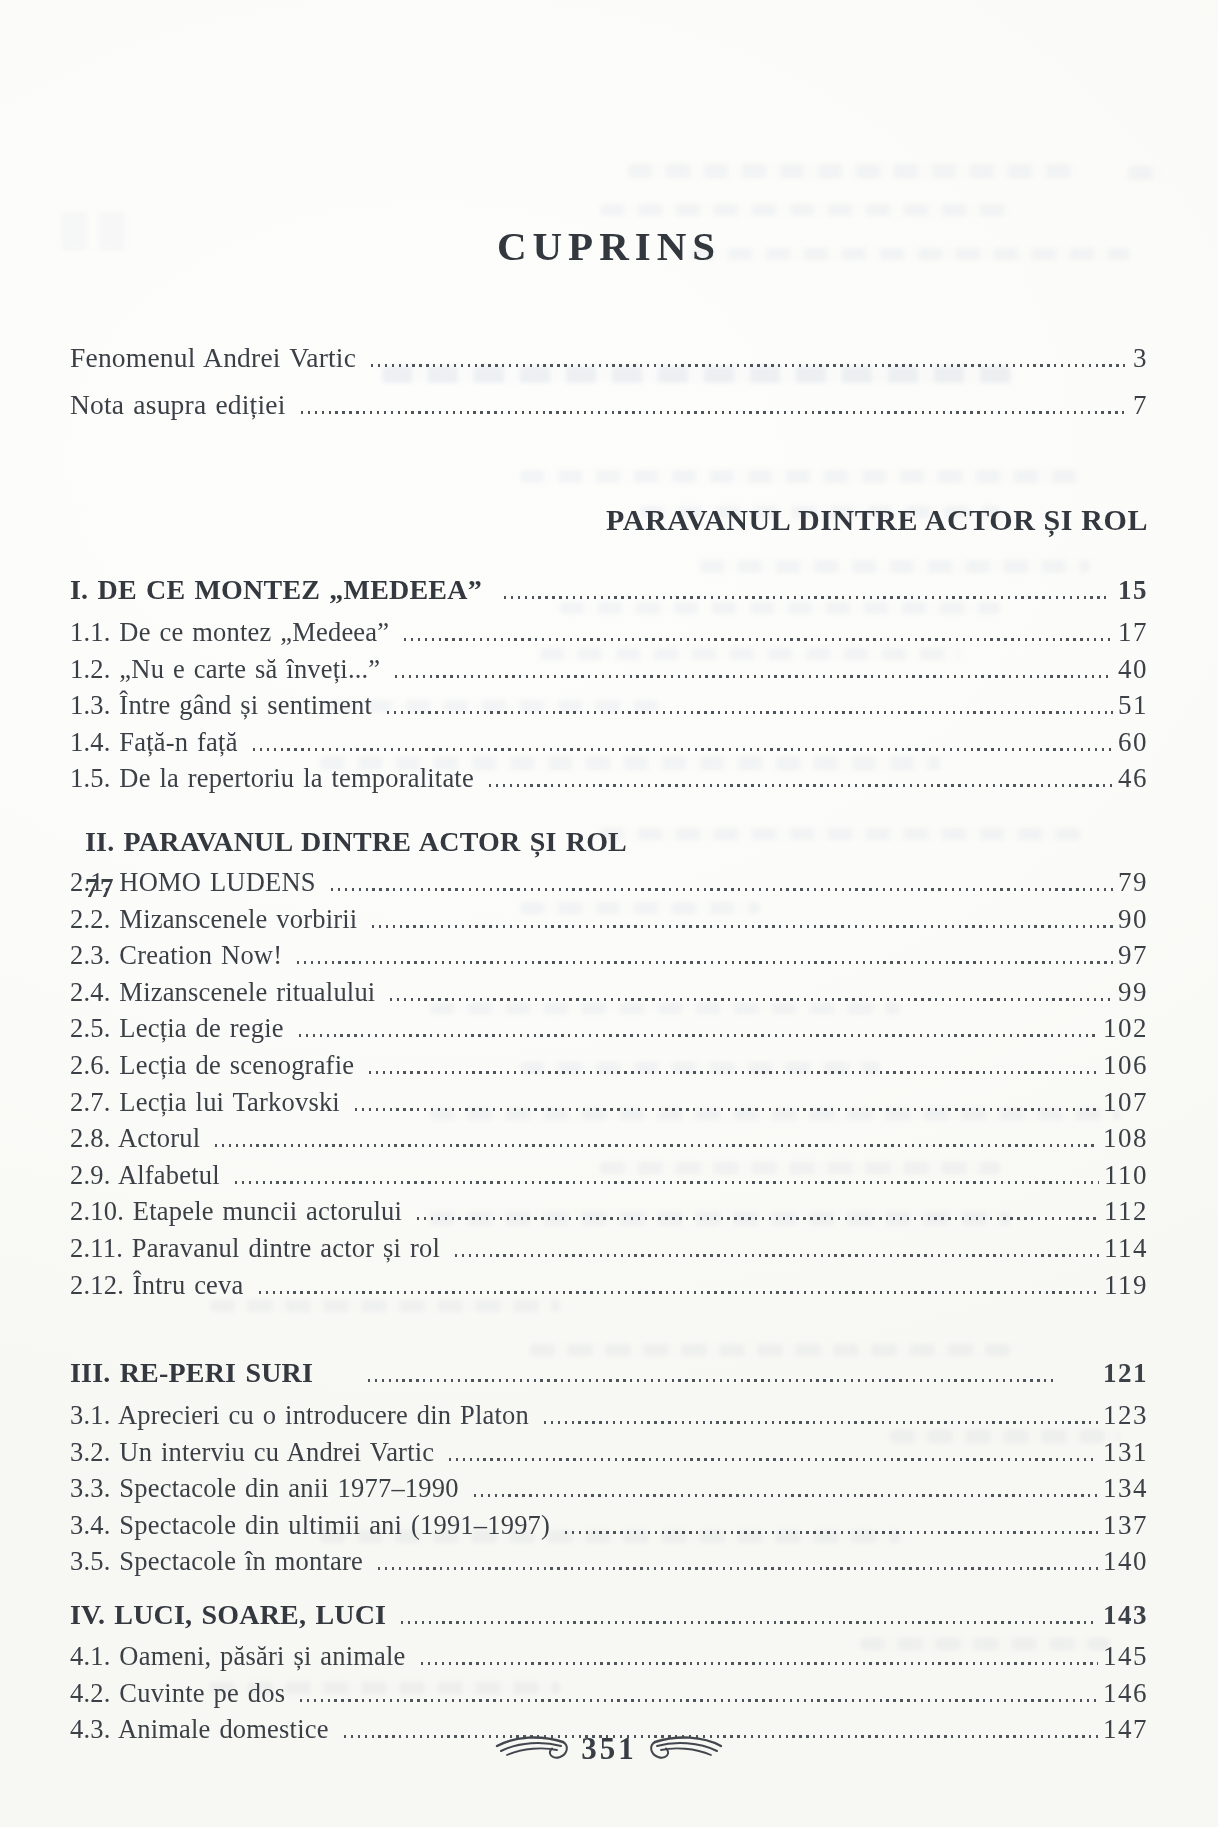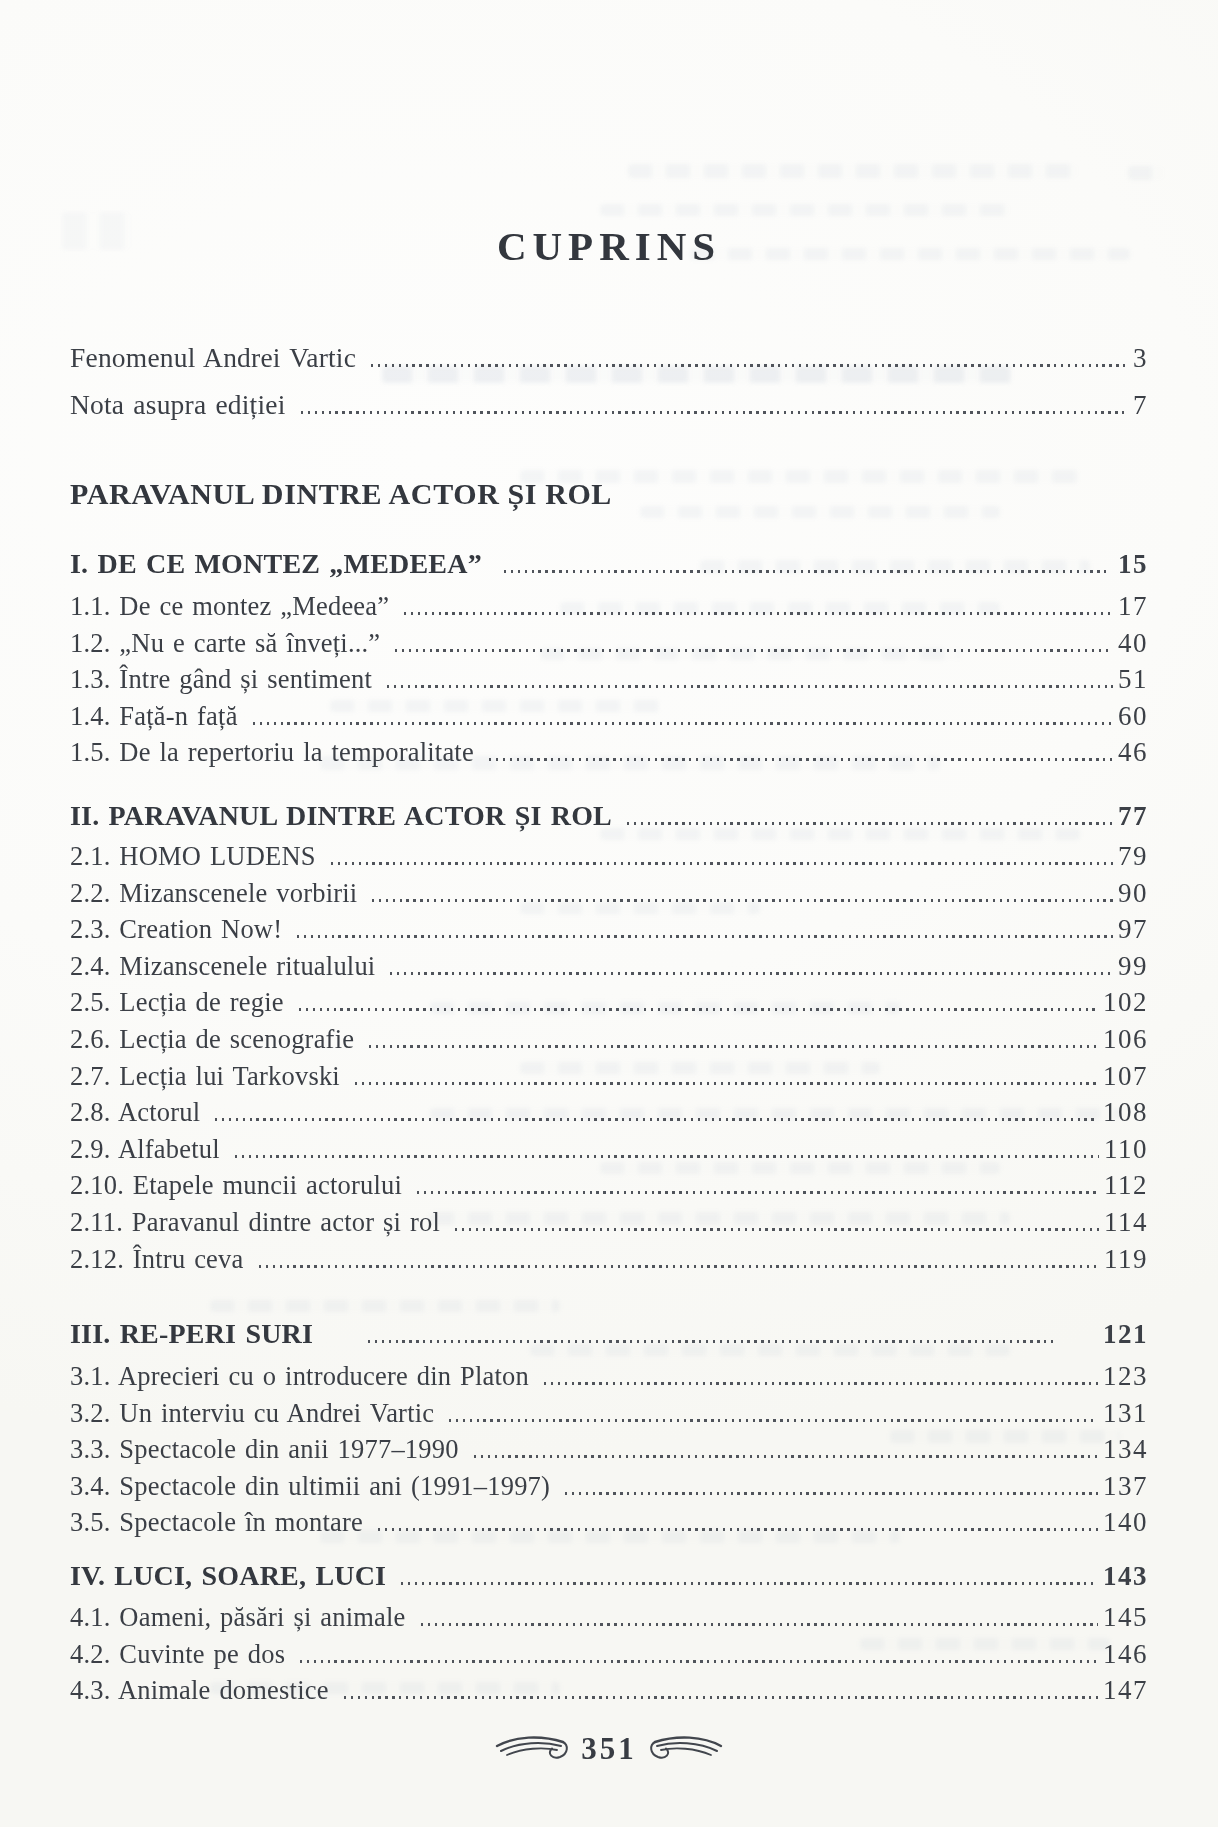--- a/index.html
+++ b/index.html
@@ -19,22 +19,22 @@
   .row-front { height:47px; line-height:47px; font-size:27.5px; }
   .row-entry { height:36.6px; line-height:36.6px; font-size:26.5px; }
   .row-heading { font-weight:700; line-height:46px; font-size:28px; letter-spacing:0.4px; color:#34383f; }
   .label { white-space:nowrap; letter-spacing:0.2px; word-spacing:2px; }
   .dots {
     flex:1 1 auto; min-width:40px; height:3px; margin:0 5px 0 15px;
     background: repeating-linear-gradient(90deg, #50545b 0 2.3px, transparent 2.3px 6.9px);
   }
   .pg { font-size:27px; letter-spacing:1.5px; color:#3c4047; }
   .book-title {
-    margin-top:46px; height:40px; line-height:40px;
-    text-align:left; font-weight:700; font-size:30px; letter-spacing:0.6px; color:#33373e;
+    margin-top:72px; height:40px; line-height:40px;
+    text-align:right; font-weight:700; font-size:30px; letter-spacing:0.6px; color:#33373e;
   }
   .footer {
     position:absolute; top:1731px; left:0; right:0;
     display:flex; justify-content:center; align-items:center; gap:10px;
   }
   .footer-num { font-size:31px; font-weight:700; letter-spacing:3px; color:#383c43; }
   .flourish { display:block; }
   .flourish.flip { transform:scaleX(-1); }
   .ghost {
     position:absolute; height:14px; filter:blur(2.2px); border-radius:4px; opacity:.55;
@@ -116,21 +116,21 @@
       <span class="label">1.4. Față-n față</span>
       <span class="dots"></span>
       <span class="pg">60</span>
     </div>
     <div class="row row-entry">
       <span class="label">1.5. De la repertoriu la temporalitate</span>
       <span class="dots"></span>
       <span class="pg">46</span>
     </div>
 
-    <div class="row row-heading" style="margin-top:22px; height:45px;">
+    <div class="row row-heading" style="margin-top:22px; height:45px;flex-direction:column;">
       <span class="label">II. PARAVANUL DINTRE ACTOR ȘI ROL</span>
       <span class="dots"></span>
       <span class="pg">77</span>
     </div>
     <div class="row row-entry">
       <span class="label">2.1. HOMO  LUDENS</span>
       <span class="dots"></span>
       <span class="pg">79</span>
     </div>
     <div class="row row-entry">
@@ -182,21 +182,21 @@
       <span class="label">2.11. Paravanul dintre actor și rol</span>
       <span class="dots"></span>
       <span class="pg">114</span>
     </div>
     <div class="row row-entry">
       <span class="label">2.12. Întru  ceva</span>
       <span class="dots"></span>
       <span class="pg">119</span>
     </div>
 
-    <div class="row row-heading" style="margin-top:34px; height:47px;gap:40px;">
+    <div class="row row-heading" style="margin-top:47px; height:47px;gap:40px;">
       <span class="label">III.  RE-PERI SURI</span>
       <span class="dots"></span>
       <span class="pg">121</span>
     </div>
     <div class="row row-entry">
       <span class="label">3.1. Aprecieri cu o introducere din Platon</span>
       <span class="dots"></span>
       <span class="pg">123</span>
     </div>
     <div class="row row-entry">

